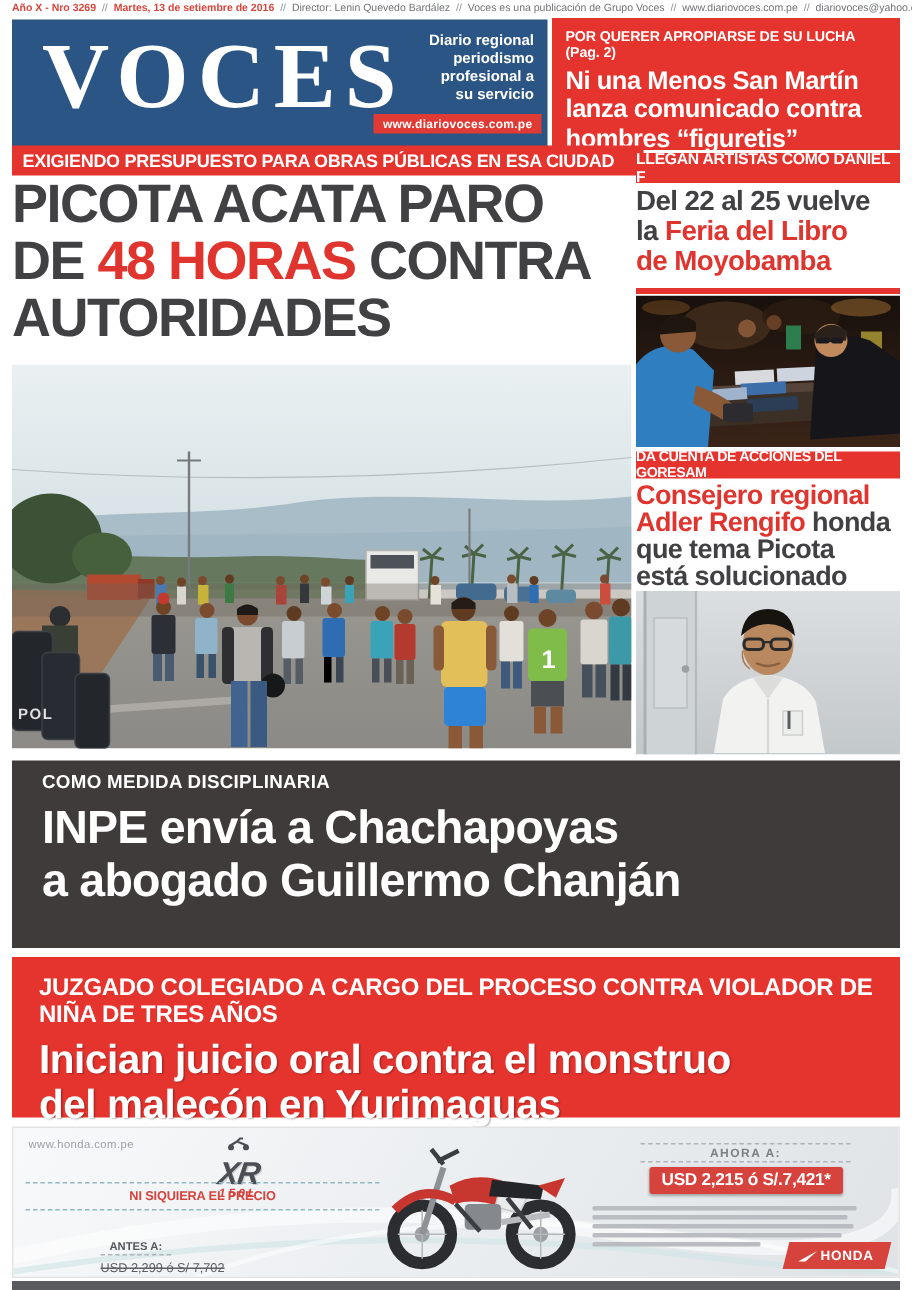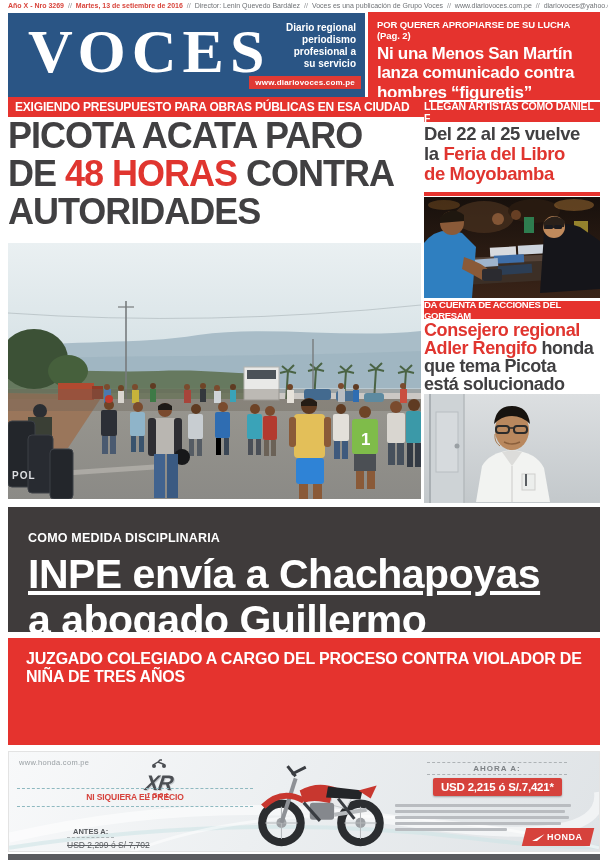--- a/index.html
+++ b/index.html
@@ -40,23 +40,23 @@
   .photo1 { position:absolute; left:424px; top:197px; width:176px; height:101px; }
   .goresam-kicker { left:424px; top:301px; width:176px; height:18px; font-size:9.5px; justify-content:center; letter-spacing:-0.3px; }
   .consejero-headline { position:absolute; left:424px; top:321px; width:176px; font-weight:bold; font-size:18px; line-height:1.0; letter-spacing:-0.4px; color:#414042; }
   .consejero-headline .red { color:#e0352f; }
   .photo2 { position:absolute; left:424px; top:394px; width:176px; height:109px; }
 
   .photo-main { position:absolute; left:8px; top:243px; width:413px; height:256px; }
   .photo-main svg, .photo1 svg, .photo2 svg { display:block; width:100%; height:100%; }
 
   
-  .dark-banner { position:absolute; left:8px; top:507px; width:592px; height:125px; background:#3f3b3b; color:#ffffff; padding:24px 20px 0 20px; }
+  .dark-banner { position:absolute; left:8px; top:507px; width:592px; height:125px; background:#3f3b3b; color:#ffffff; padding:7px 20px 0 20px; }
   .dark-banner .k { font-size:12.5px; font-weight:bold; letter-spacing:0.2px; }
-  .dark-banner .h { margin-top:7px; font-size:41px; font-weight:bold; line-height:1.12; letter-spacing:-0.5px;text-decoration:underline; }
+  .dark-banner .h { margin-top:7px; font-size:31px; font-weight:bold; line-height:1.12; letter-spacing:-0.5px; }
 
   
   .red-banner { position:absolute; left:8px; top:638px; width:592px; height:107px; background:#e5332e; color:#ffffff; padding:12px 18px 0 18px; }
   .red-banner .k { font-size:16px; font-weight:bold; letter-spacing:-0.2px; }
   .red-banner .h { margin-top:5px; font-size:27px; font-weight:bold; line-height:1.12; letter-spacing:-0.3px; text-shadow:1px 1px 1px rgba(0,0,0,0.25); }
 
   
   .ad { position:absolute; left:8px; top:751px; width:592px; height:101px; background:linear-gradient(120deg,#f8f9fa 0%, #eceff1 45%, #dfe3e6 100%); border:1px solid #e3e3e3; overflow:hidden; }
   .ad .swoosh { position:absolute; inset:0; }
   .ad .url { position:absolute; left:10px; top:6px; font-size:7.5px; color:#9aa0a4; letter-spacing:0.3px; }
@@ -371,20 +371,24 @@
   <div class="dark-banner">
     <div class="k">COMO MEDIDA DISCIPLINARIA</div>
     <div class="h">
       <div>INPE envía a Chachapoyas</div>
       <div>a abogado Guillermo Chanján</div>
     </div>
   </div>
 
   <div class="red-banner">
     <div class="k">JUZGADO COLEGIADO A CARGO DEL PROCESO CONTRA VIOLADOR DE NIÑA DE TRES AÑOS</div>
+    <div class="h">
+      <div>Inician juicio oral contra el monstruo</div>
+      <div>del malecón en Yurimaguas</div>
+    </div>
   </div>
 
   <div class="ad">
     <svg class="swoosh" viewBox="0 0 592 101" preserveAspectRatio="none">
       <path d="M0,86 Q200,40 400,70 T592,40" stroke="#ffffff" stroke-width="10" fill="none" opacity="0.55"></path>
       <path d="M0,96 Q240,60 460,86 T592,66" stroke="#cfe4e6" stroke-width="4" fill="none" opacity="0.6"></path>
       <path d="M120,101 Q300,30 592,96" stroke="#ffffff" stroke-width="3" fill="none" opacity="0.5"></path>
     </svg>
     <div class="url">www.honda.com.pe</div>
     <div class="xr-logo">

